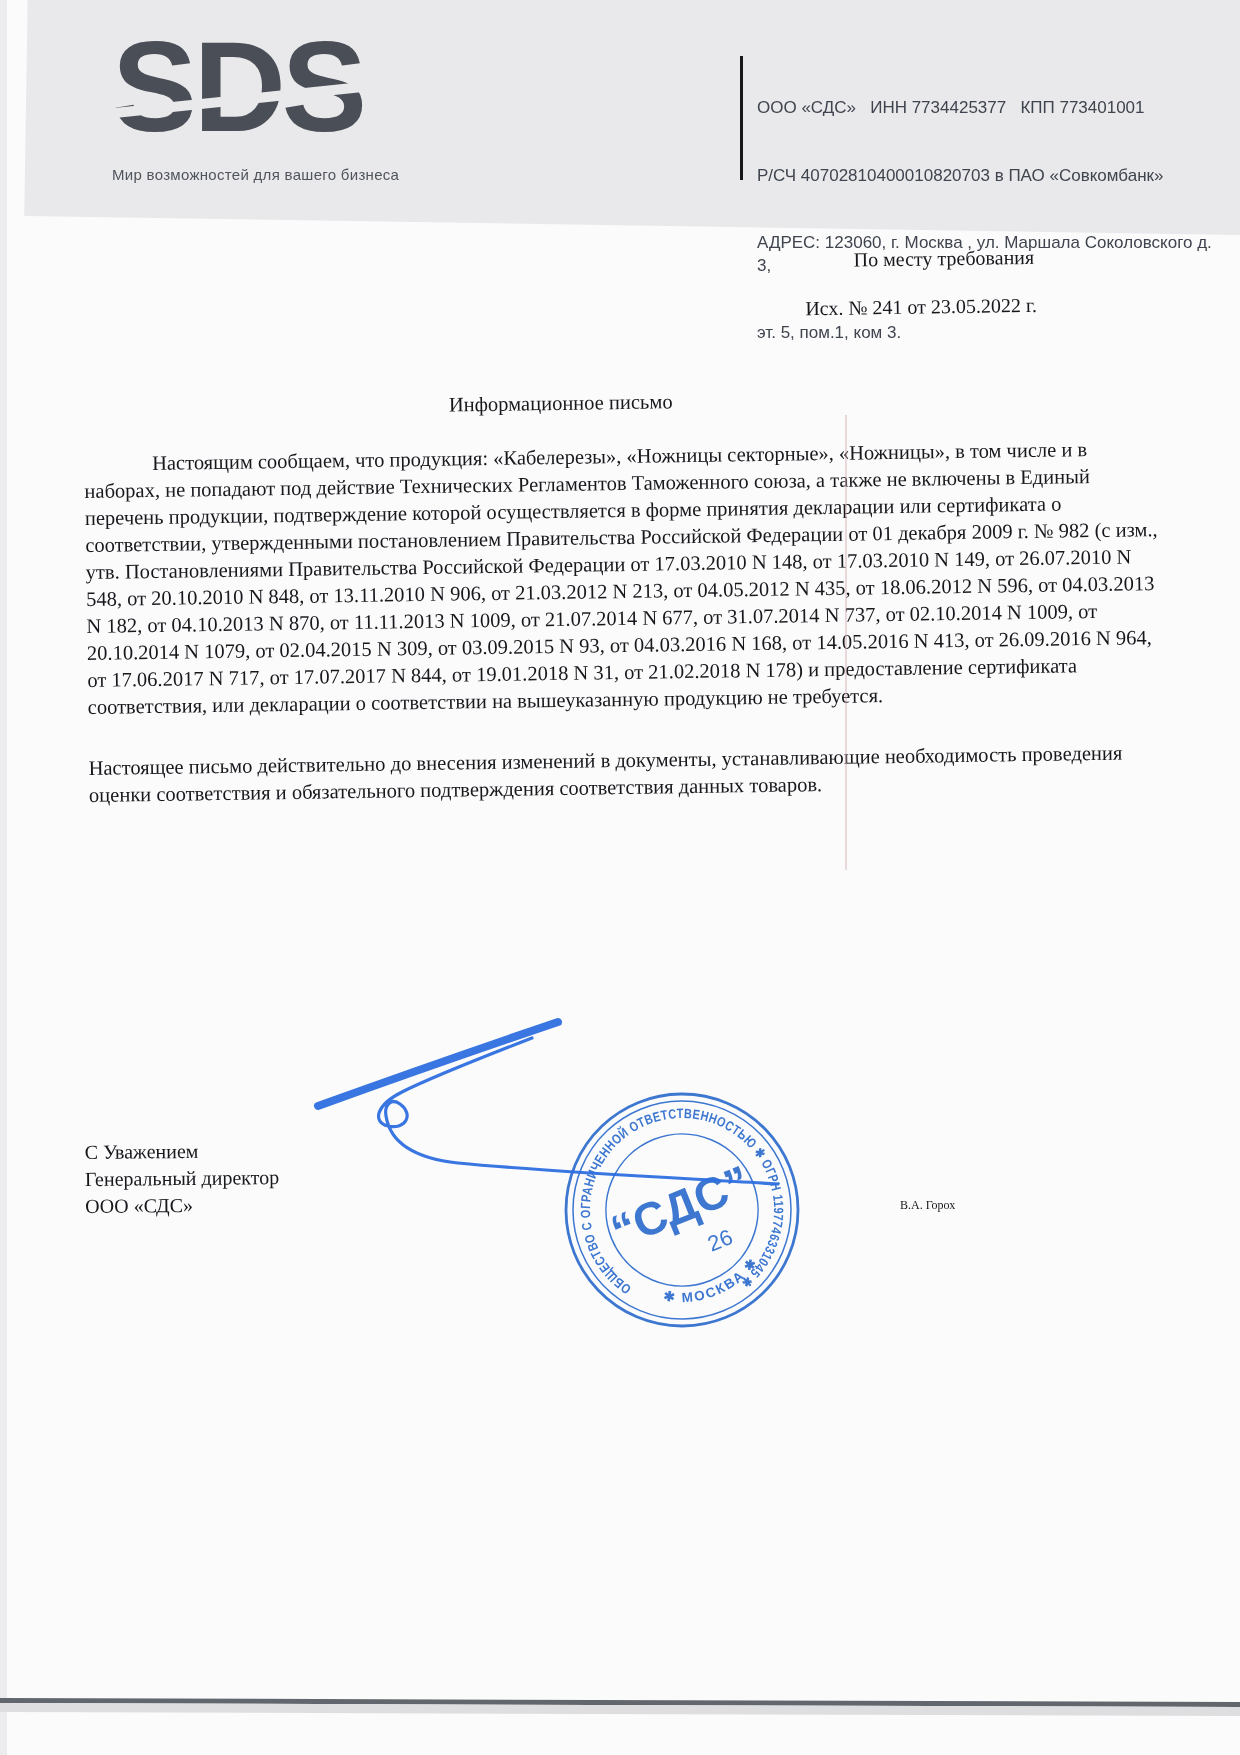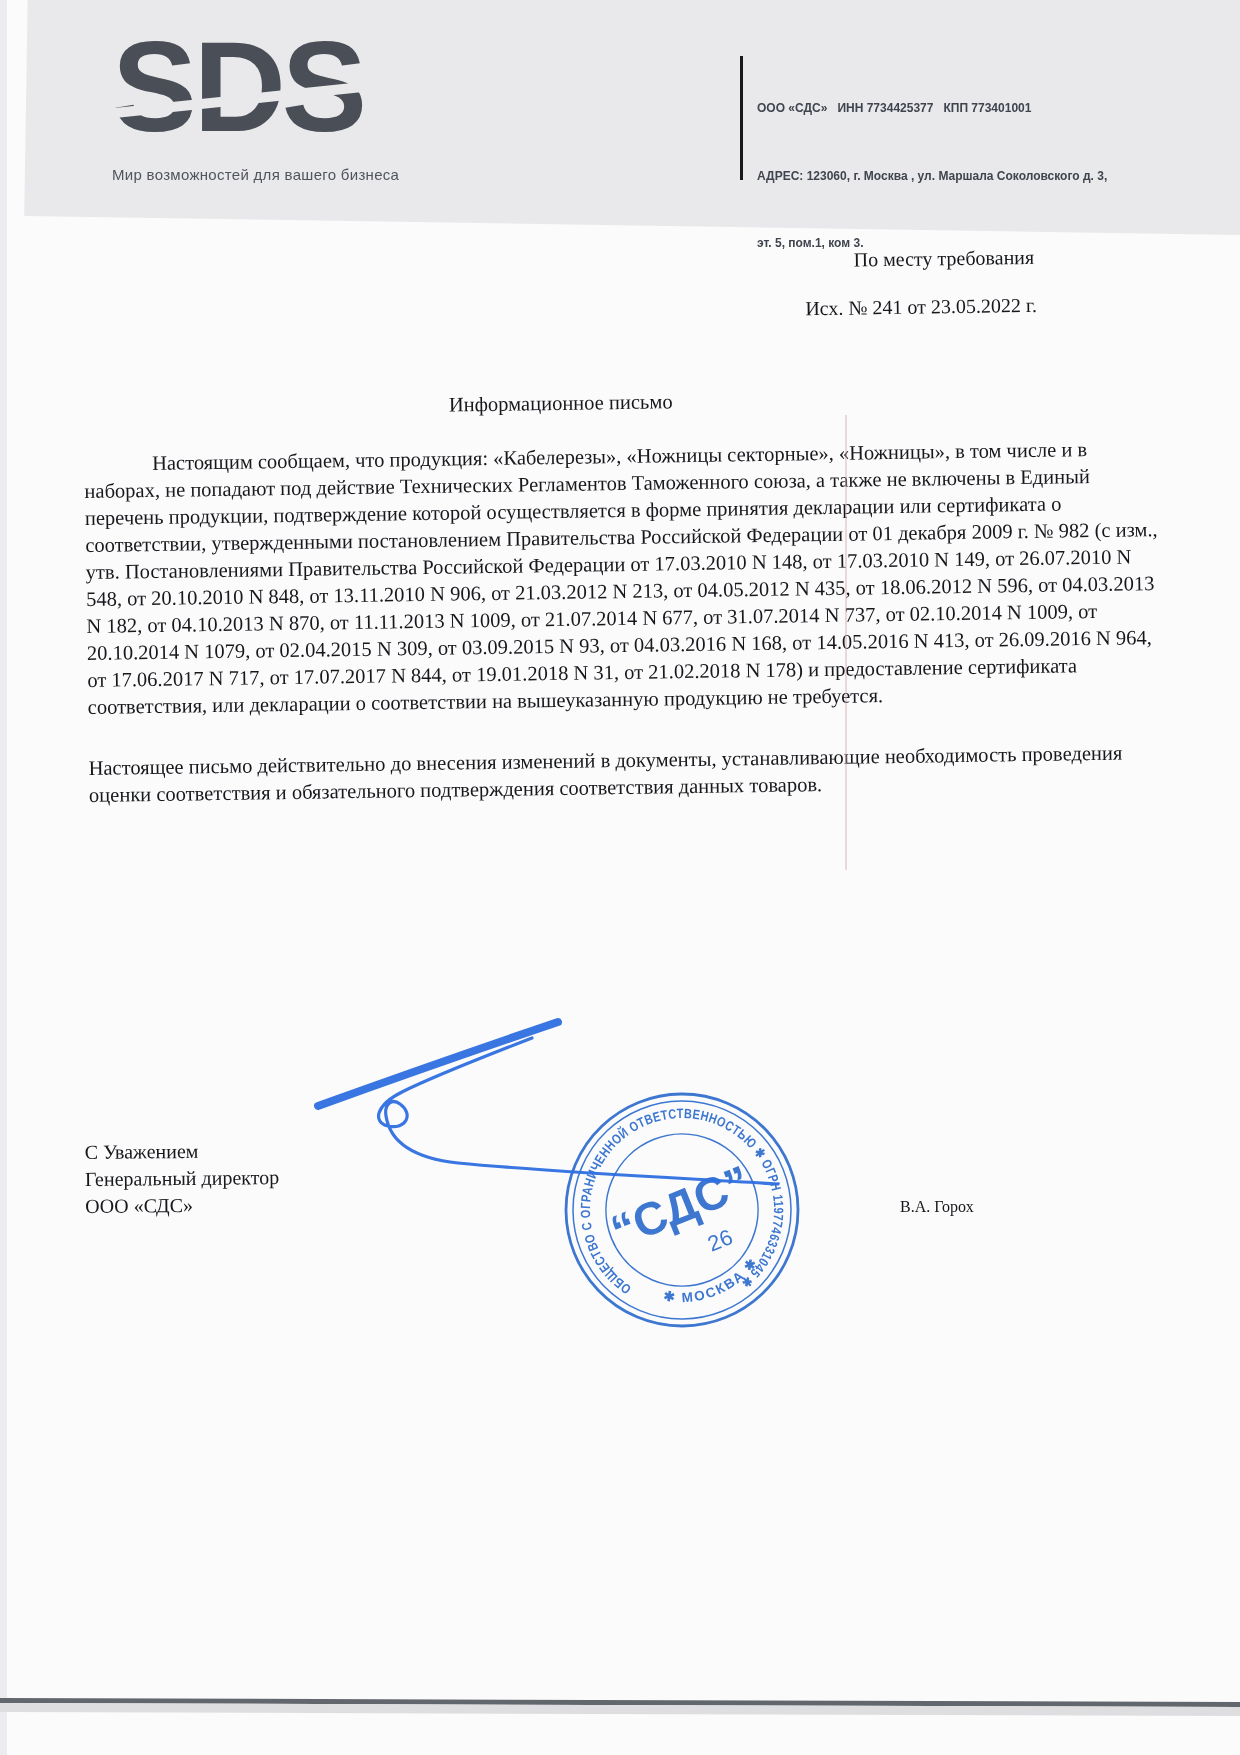--- a/index.html
+++ b/index.html
@@ -36,42 +36,42 @@
     font-family:"Liberation Sans", sans-serif;
     font-size:15px;color:#50545c;margin-top:20px;letter-spacing:.3px;
   }
   .req-divider{
     position:absolute;left:740px;top:56px;width:3px;height:124px;
     background:#16181c;
   }
   .requisites{
     position:absolute;left:757px;top:52px;width:460px;
     font-family:"Liberation Sans", sans-serif;
-    font-size:12px;line-height:22.5px;color:#3f444e;
-    font-weight:700;white-space:pre-wrap;
+    font-size:17px;line-height:22.5px;color:#3f444e;
+    font-weight:400;white-space:pre-wrap;
   }
   
   .letter{
     position:absolute;left:85px;top:240px;width:1075px;
     transform:rotate(-0.85deg);
     font-size:20.5px;line-height:27px;
   }
   .addressee{margin-top:10px;text-align:right;padding-right:122px;font-size:20px;}
   .ref-line{margin-top:21px;text-align:right;padding-right:120px;font-size:20px;}
   .title{margin-top:64px;margin-right:120px;text-align:center;font-size:20.5px;}
   .para1{margin-top:27px;text-indent:68px;}
   .para2{margin-top:34px;}
   
   .closing{
     position:absolute;left:85px;top:1138px;
     font-size:20px;line-height:27px;
     transform:rotate(-0.6deg);
   }
   .signer{
-    position:absolute;left:900px;top:1198px;font-size:16px;
+    position:absolute;left:900px;top:1198px;font-size:12px;
   }
   .sig-svg{
     position:absolute;left:280px;top:1000px;width:540px;height:345px;
     pointer-events:none;
   }
   
   .mid-scanline{
     position:absolute;left:845px;top:415px;width:2px;height:455px;
     background:rgba(205,168,172,.42);
   }
@@ -92,20 +92,21 @@
 
 <div class="logo-wrap">
   <div class="logo-text">SDS</div>
   <div class="logo-slash"></div>
   <div class="logo-tagline">Мир возможностей для вашего бизнеса</div>
 </div>
 
 <div class="req-divider"></div>
 <div class="requisites">
   <div>ООО «СДС»   ИНН 7734425377   КПП 773401001</div>
+  <div>Р/СЧ 40702810400010820703 в ПАО «Совкомбанк»</div>
   <div>АДРЕС: 123060, г. Москва , ул. Маршала Соколовского д. 3,</div>
   <div>эт. 5, пом.1, ком 3.</div>
 </div>
 
 <div class="letter">
   <div class="addressee">По месту требования</div>
   <div class="ref-line">Исх. № 241 от 23.05.2022 г.</div>
   <div class="title">Информационное письмо</div>
   <div class="para1">Настоящим сообщаем, что продукция: «Кабелерезы», «Ножницы секторные», «Ножницы», в том числе и в наборах, не попадают под действие Технических Регламентов Таможенного союза, а также не включены в Единый перечень продукции, подтверждение которой осуществляется в форме принятия декларации или сертификата о соответствии, утвержденными постановлением Правительства Российской Федерации от 01 декабря 2009 г. № 982 (с изм., утв. Постановлениями Правительства Российской Федерации от 17.03.2010 N 148, от 17.03.2010 N 149, от 26.07.2010 N 548, от 20.10.2010 N 848, от 13.11.2010 N 906, от 21.03.2012 N 213, от 04.05.2012 N 435, от 18.06.2012 N 596, от 04.03.2013 N 182, от 04.10.2013 N 870, от 11.11.2013 N 1009, от 21.07.2014 N 677, от 31.07.2014 N 737, от 02.10.2014 N 1009, от 20.10.2014 N 1079, от 02.04.2015 N 309, от 03.09.2015 N 93, от 04.03.2016 N 168, от 14.05.2016 N 413, от 26.09.2016 N 964, от 17.06.2017 N 717, от 17.07.2017 N 844, от 19.01.2018 N 31, от 21.02.2018 N 178) и предоставление сертификата соответствия, или декларации о соответствии на вышеуказанную продукцию не требуется.</div>
   <div class="para2">Настоящее письмо действительно до внесения изменений в документы, устанавливающие необходимость проведения оценки соответствия и обязательного подтверждения соответствия данных товаров.</div>

